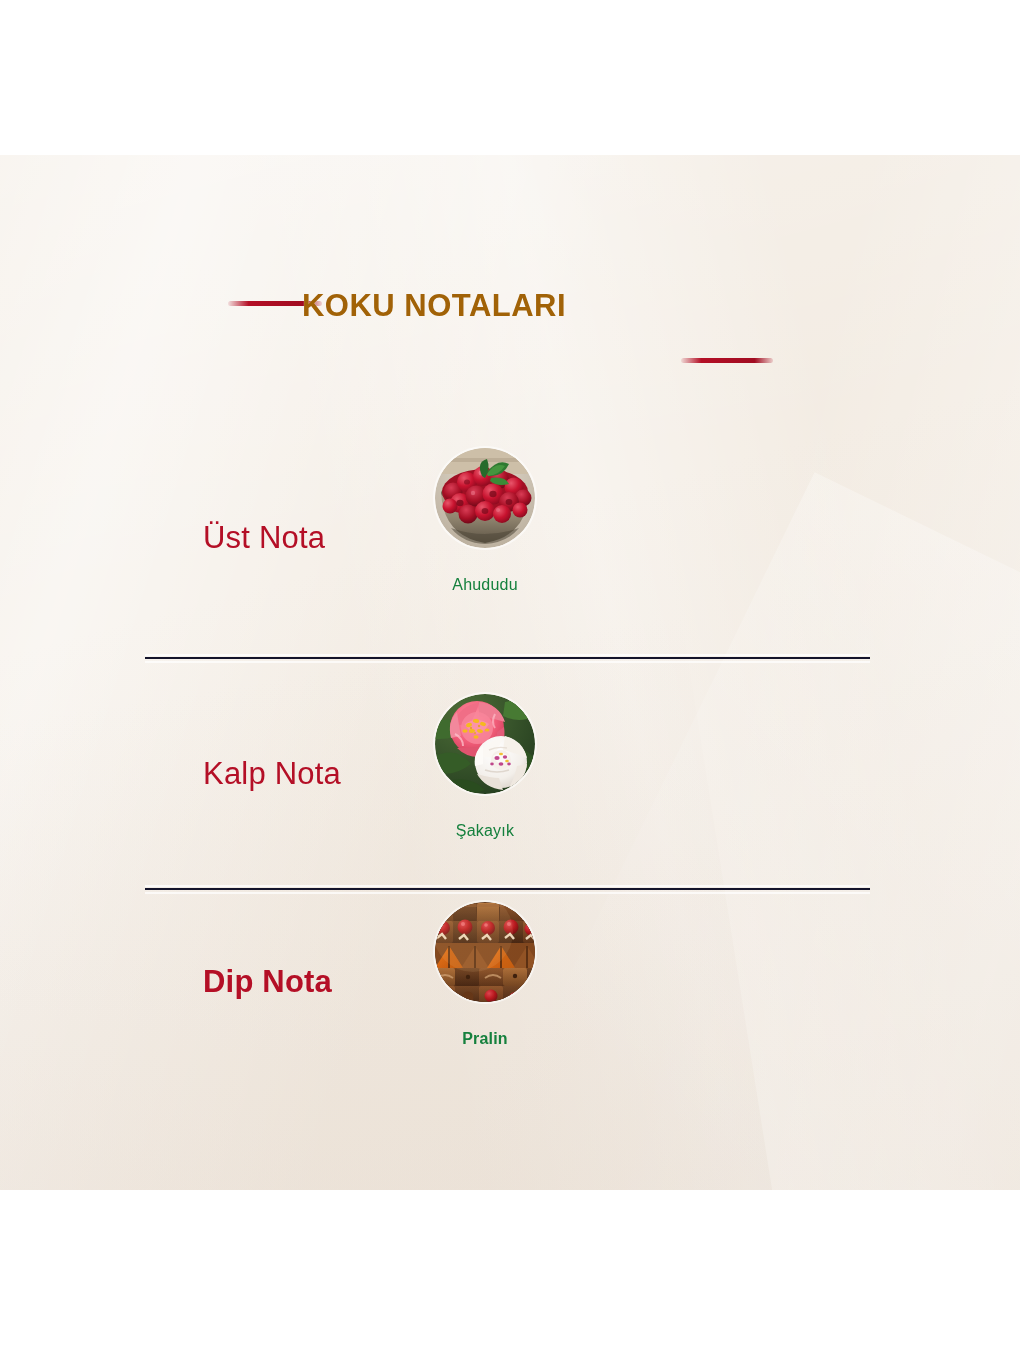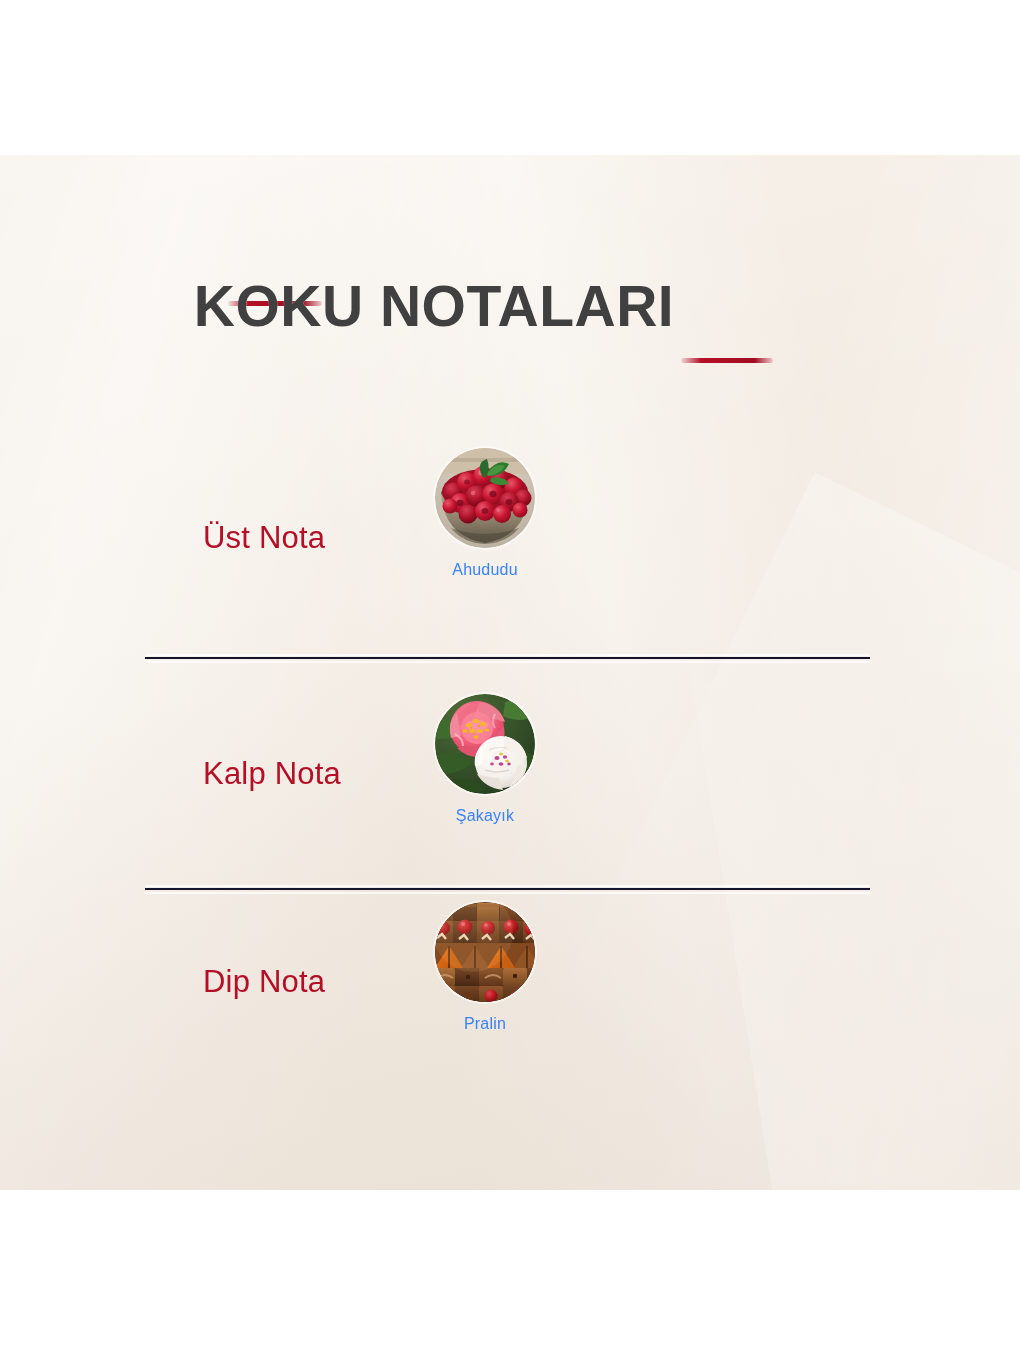--- a/index.html
+++ b/index.html
@@ -80,24 +80,24 @@
     top: 278px;
     width: 1020px;
     height: 100px;
   }
   #title-text {
     position: absolute;
     left: 0;
     top: 0;
     width: 868px;
     text-align: center;
-    font-size: 57px;
+    font-size: 31px;
     font-weight: bold;
     letter-spacing: 0.5px;
-    color: #404040;
+    color: #a16207;
     text-shadow: 0 0 1px rgba(255,255,255,.9);
     line-height: 56px;
   }
   .title-rule {
     position: absolute;
     height: 5px;
     border-radius: 3px;
     background: linear-gradient(90deg, rgba(180,15,38,.10) 0%, #b40f26 22%, #a10c21 80%, rgba(180,15,38,.15) 100%);
   }
   #title-rule-left {
@@ -113,21 +113,21 @@
 
   
   .note-row {
     position: absolute;
     left: 145px;
     width: 730px;
     height: 210px;
   }
   #row-top   { top: 448px; }
   #row-heart { top: 694px; }
-  #row-base  { top: 902px; }
+  #row-base  { top: 902px; font-weight: bold; }
 
   .note-label {
     position: absolute;
     left: 58px;
     top: 72px;
     font-size: 31px;
     color: #b40f26;
     white-space: nowrap;
     letter-spacing: .2px;
   }
@@ -147,23 +147,23 @@
     height: 100px;
     margin: 0 auto;
     border-radius: 50%;
     overflow: hidden;
     position: relative;
     box-shadow: 0 0 0 2px rgba(255,255,255,.55);
   }
   .note-thumb svg { display: block; }
 
   .note-caption {
-    margin-top: 13px;
+    margin-top: 28px;
     font-size: 16px;
-    color: #3b82f6;
+    color: #15803d;
     letter-spacing: .2px;
   }
 
   
   .divider {
     position: absolute;
     left: 145px;
     width: 725px;
     height: 2px;
     background: #14142b;

